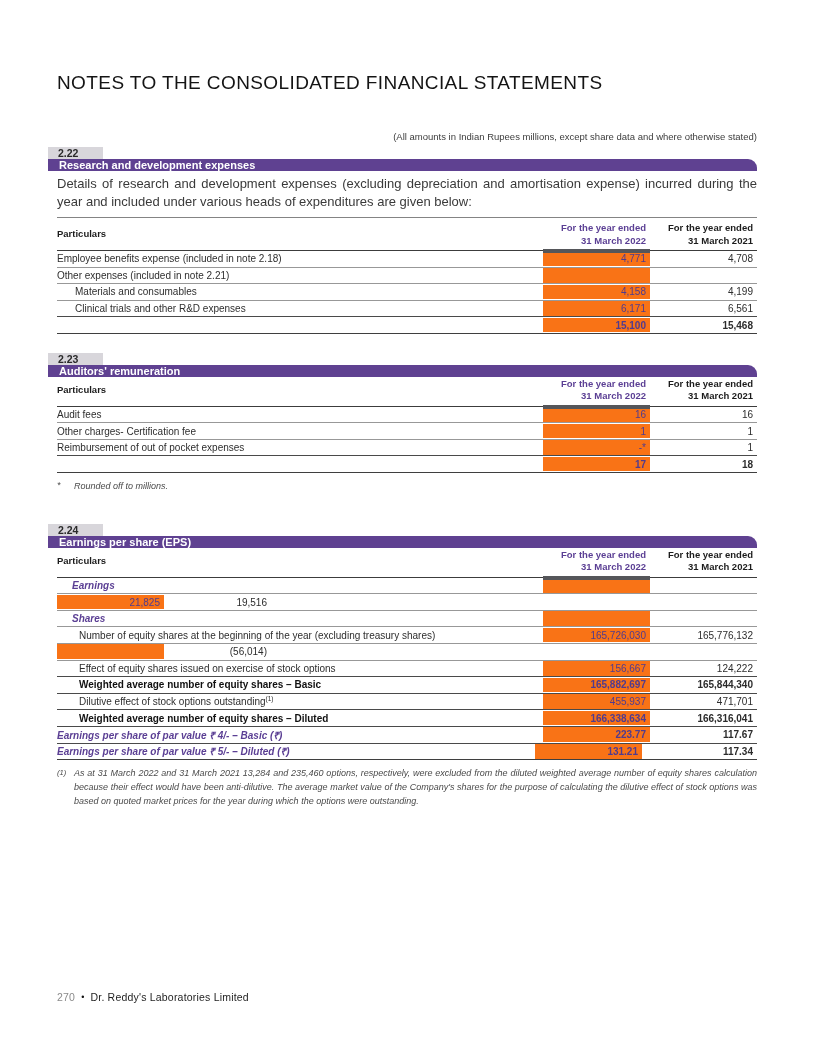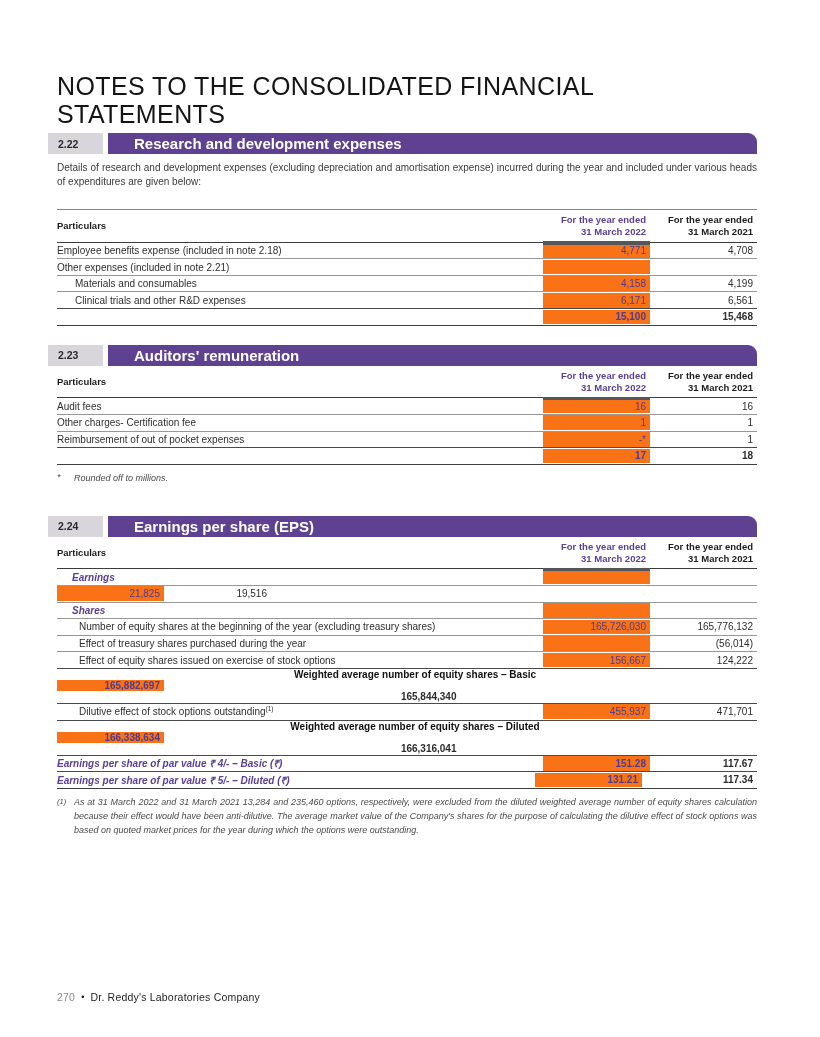--- a/index.html
+++ b/index.html
@@ -3,41 +3,41 @@
 <meta charset="utf-8">
 <style>
   html,body { margin:0; padding:0; background:#ffffff; }
   .page {
     position:relative; width:820px; height:1037px; background:#ffffff;
     font-family:"Liberation Sans", sans-serif; color:#2c2c2c; overflow:hidden;
   }
   .content { position:absolute; left:48px; top:0; width:709px; }
 
   .title {
-    margin:73px 0 0 9px; font-size:25px; font-weight:500; letter-spacing:0.4px;
+    margin:73px 0 0 9px; font-size:19px; font-weight:500; letter-spacing:0.4px;
     color:#141414; line-height:1.1;
   }
   .amounts-note {
     margin-top:37px; text-align:right; font-size:9.5px; color:#3d3d3d;
   }
 
   
-  .sec-bar { display:flex; height:21px; }
+  .sec-bar { display:flex; height:21px;flex-direction:column; }
   .sec-num {
     width:55px; background:#d8d6db; color:#2a2a2a; font-weight:bold; font-size:10.5px;
     display:flex; align-items:center; padding-left:10px; box-sizing:border-box; flex:0 0 auto;
   }
   .sec-gap { width:5px; background:#ffffff; flex:0 0 auto; }
   .sec-head {
-    flex:1; background:#5f4191; color:#ffffff; font-weight:bold; font-size:15px;
-    display:flex; align-items:center; padding-left:26px; border-top-right-radius:9px;
+    flex:1; background:#5f4191; color:#ffffff; font-weight:bold; font-size:11px;
+    display:flex; align-items:center; padding-left:11px; border-top-right-radius:9px;
   }
 
   .intro {
-    margin:7px 0 20px 9px; font-size:10px; line-height:1.4; text-align:justify; color:#3a3a3a;
+    margin:7px 0 6px 9px; font-size:13px; line-height:1.4; text-align:justify; color:#3a3a3a;
   }
 
   
   .table { margin-left:9px; width:700px; font-size:10px; }
   .thead {
     display:flex; align-items:center; position:relative;
     padding:4px 0 3px; border-bottom:1.5px solid #3c3c3c;
   }
   .thead.topline { border-top:1px solid #848484; }
   .cell { box-sizing:border-box; }
@@ -59,21 +59,21 @@
                  display:flex; align-items:center; justify-content:flex-end; }
   .trow .label { color:#2e2e2e; }
   .indent .label { padding-left:18px; }
   .row-indent .label { padding-left:22px; }
   .subhead .label { padding-left:15px; color:#5b3f94; font-weight:bold; font-style:italic; }
   .boldrow .label { padding-left:22px; font-weight:bold; color:#111; }
   .boldrow .v2022, .boldrow .v2021, .total .v2022, .total .v2021,
   .eps .v2022, .eps .v2021 { font-weight:bold; }
   .eps .label { color:#5b3f94; font-style:italic; font-weight:bold; }
   .pre-strong { border-bottom:1.3px solid #4a4a4a; }
-  .boldrow { border-bottom:1.3px solid #4a4a4a;flex-direction:column; }
+  .boldrow { border-bottom:1.3px solid #4a4a4a; }
   .eps { border-bottom:1.2px solid #4a4a4a; }
   .eps.last { border-bottom:1.6px solid #3f3f3f;gap:8px; }
   .total { border-bottom:1.6px solid #3f3f3f; }
   sup.fnref { font-size:6.5px; vertical-align:super; line-height:0; }
 
   .fn {
     display:flex; margin:7px 0 0 9px; font-size:9px; font-style:italic; color:#4a4a4a;
   }
   .fn .fn-marker { flex:0 0 17px; }
   .fn .fn-text { flex:1; text-align:justify; line-height:1.55; }
@@ -91,20 +91,21 @@
   .footer .dot { color:#111; margin:0 6px; font-size:9px; }
   .footer .company { color:#1e1e1e; }
 </style>
 </head>
 <body>
 
 <div class="page">
   <div class="content">
 
     <h1 class="title">NOTES TO THE CONSOLIDATED FINANCIAL STATEMENTS</h1>
+    <div class="amounts-note">(All amounts in Indian Rupees millions, except share data and where otherwise stated)</div>
 
     <section class="sec-222">
       <div class="sec-bar">
         <div class="sec-num">2.22</div>
         <div class="sec-gap"></div>
         <div class="sec-head">Research and development expenses</div>
       </div>
       <p class="intro">Details of research and development expenses (excluding depreciation and amortisation expense) incurred during the year and included under various heads of expenditures are given below:</p>
 
       <div class="table">
@@ -232,21 +233,20 @@
           <span class="cell label">Shares</span>
           <span class="cell v2022"></span>
           <span class="cell v2021"></span>
         </div>
         <div class="trow row-indent">
           <span class="cell label">Number of equity shares at the beginning of the year (excluding treasury shares)</span>
           <span class="cell v2022">165,726,030</span>
           <span class="cell v2021">165,776,132</span>
         </div>
         <div class="trow row-indent">
-          <span class="cell label">Effect of treasury shares purchased during the year</span>
           <span class="cell v2022"></span>
           <span class="cell v2021">(56,014)</span>
         </div>
         <div class="trow row-indent pre-strong">
           <span class="cell label">Effect of equity shares issued on exercise of stock options</span>
           <span class="cell v2022">156,667</span>
           <span class="cell v2021">124,222</span>
         </div>
         <div class="trow boldrow">
           <span class="cell label">Weighted average number of equity shares – Basic</span>
@@ -258,36 +258,36 @@
           <span class="cell v2022">455,937</span>
           <span class="cell v2021">471,701</span>
         </div>
         <div class="trow boldrow">
           <span class="cell label">Weighted average number of equity shares – Diluted</span>
           <span class="cell v2022">166,338,634</span>
           <span class="cell v2021">166,316,041</span>
         </div>
         <div class="trow eps">
           <span class="cell label">Earnings per share of par value ₹ 4/- – Basic (₹)</span>
-          <span class="cell v2022">151.28</span>
+          <span class="cell v2022">223.77</span>
           <span class="cell v2021">117.67</span>
         </div>
         <div class="trow eps last">
           <span class="cell label">Earnings per share of par value ₹ 5/- – Diluted (₹)</span>
           <span class="cell v2022">131.21</span>
           <span class="cell v2021">117.34</span>
         </div>
       </div>
 
       <div class="fn small-marker">
         <span class="fn-marker">(1)</span>
         <span class="fn-text">As at 31 March 2022 and 31 March 2021 13,284 and 235,460 options, respectively, were excluded from the diluted weighted average number of equity shares calculation because their effect would have been anti-dilutive. The average market value of the Company's shares for the purpose of calculating the dilutive effect of stock options was based on quoted market prices for the year during which the options were outstanding.</span>
       </div>
     </section>
 
   </div>
 
   <div class="footer">
     <span class="pageno">270</span>
     <span class="dot">•</span>
-    <span class="company">Dr. Reddy's Laboratories Company</span>
+    <span class="company">Dr. Reddy's Laboratories Limited</span>
   </div>
 </div>
 
 </body></html>

